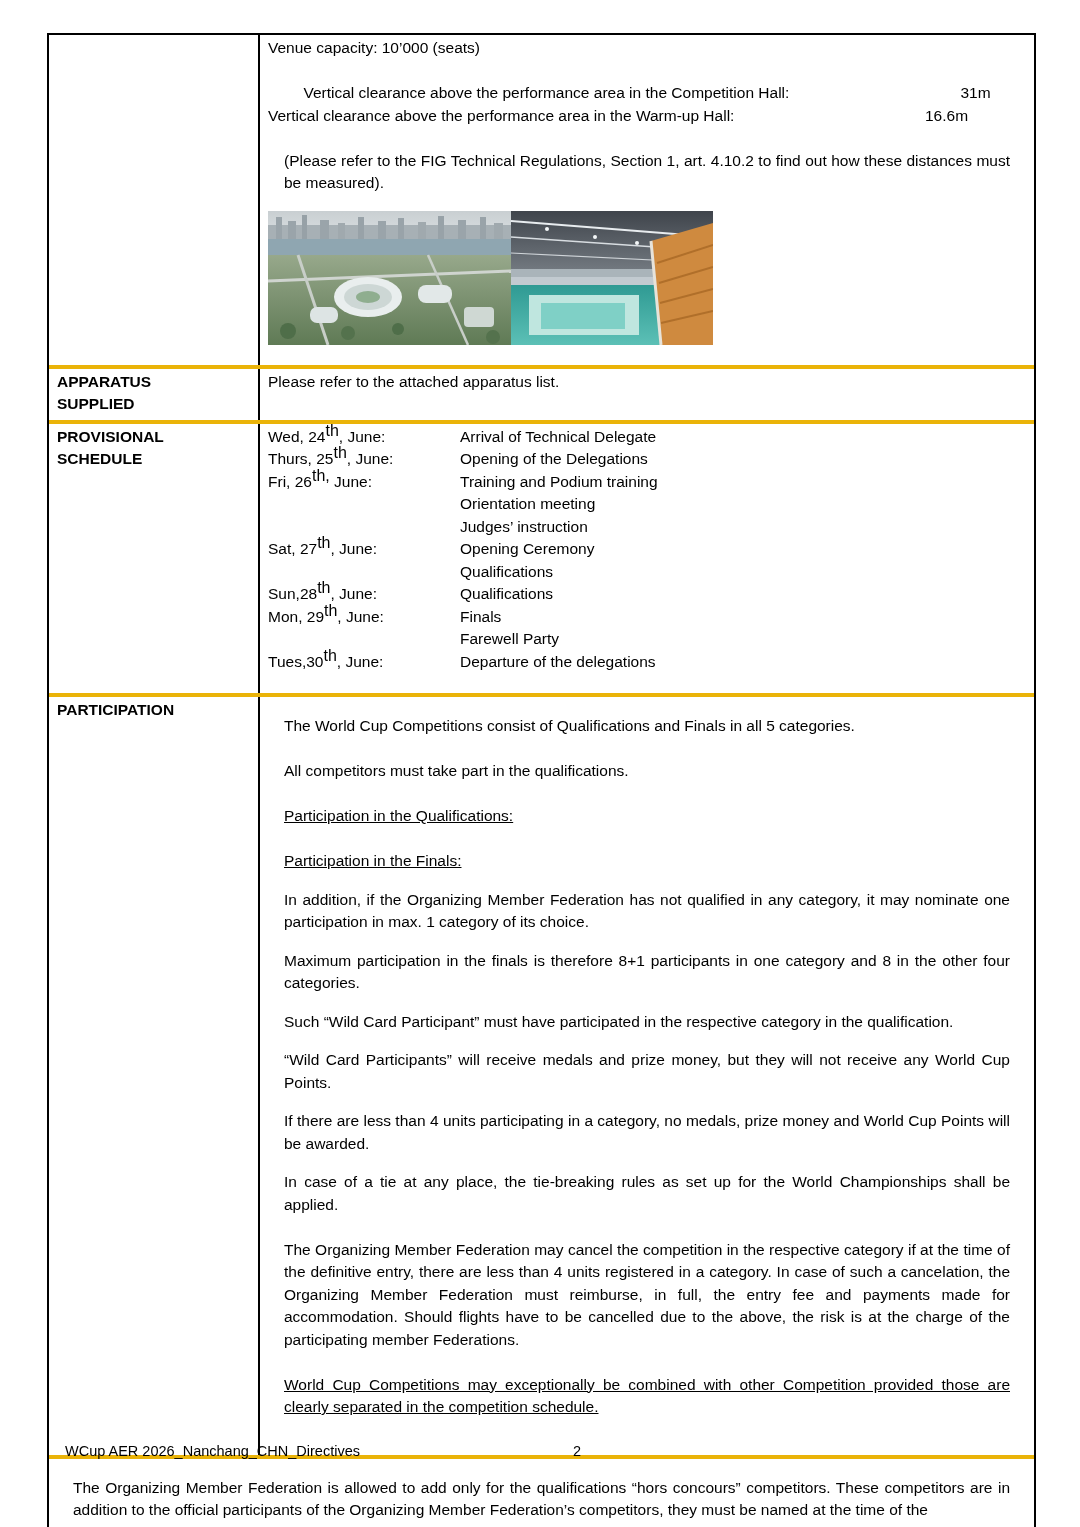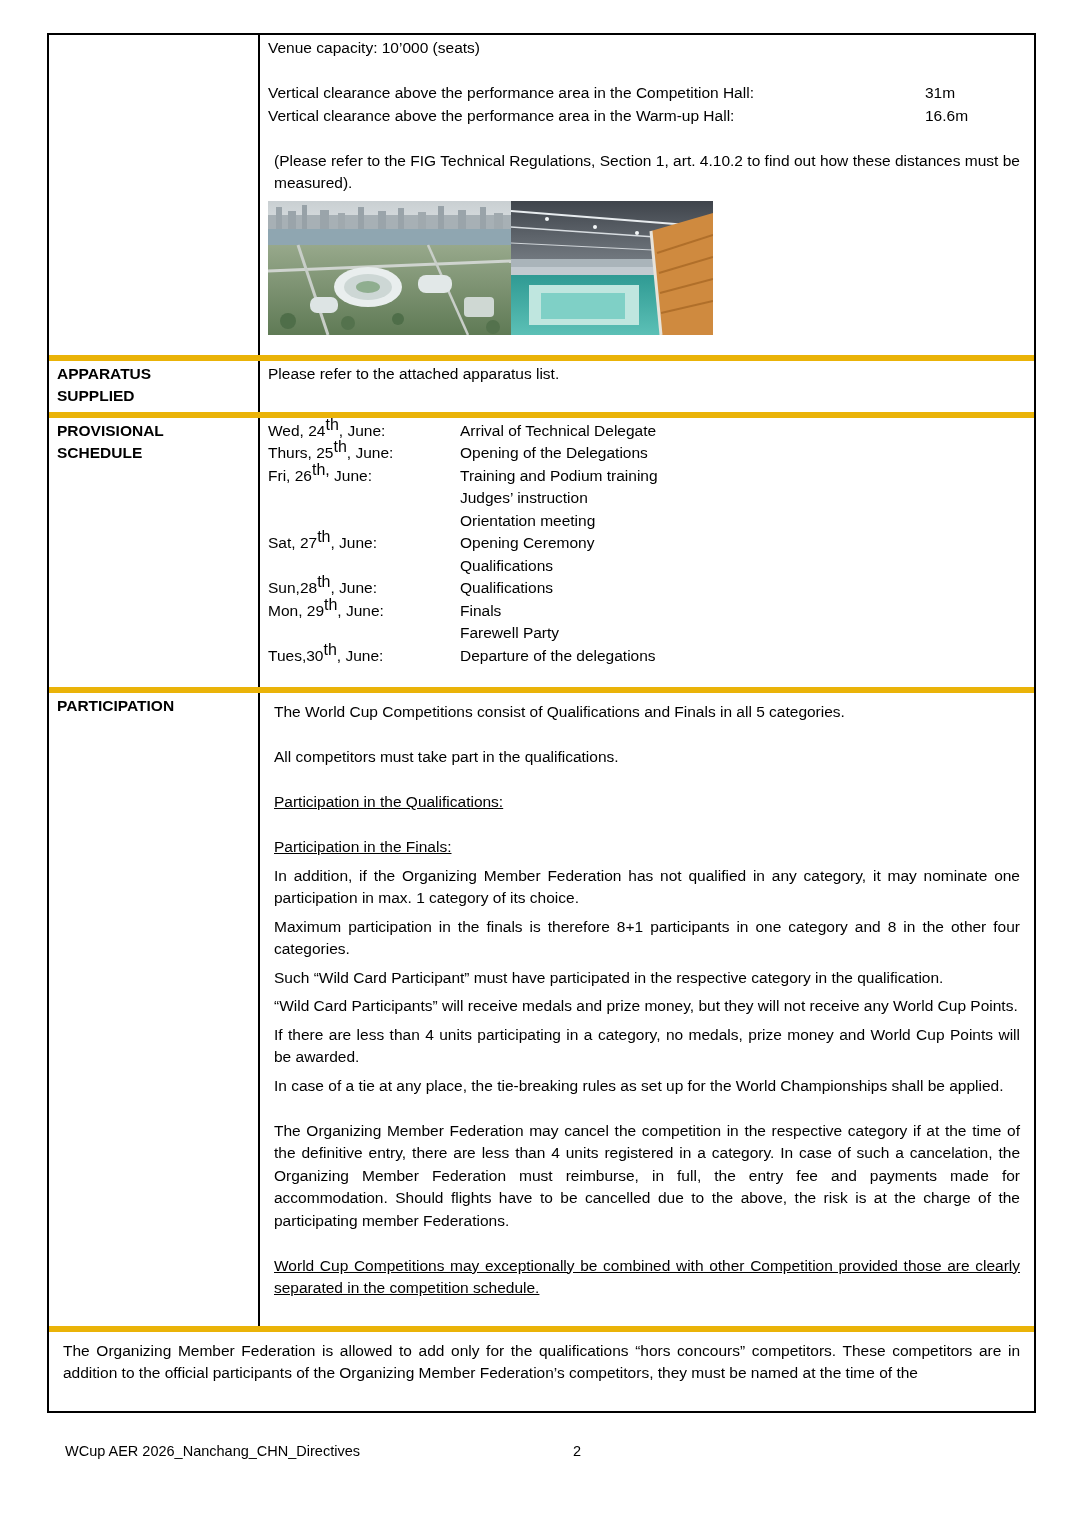--- a/index.html
+++ b/index.html
@@ -12,41 +12,41 @@
     overflow: hidden;
   }
   .doc-table {
     position: absolute;
     left: 47px; top: 33px;
     width: 989px;
     border: 2px solid #000;
     box-sizing: border-box;
     background: #fff;
   }
-  .row { display: flex; border-top: 6px solid #eab308; }
+  .row { display: flex; border-top: 4px solid #eab308; }
   .row:first-child { border-top: none; }
   .label-cell {
     flex: 0 0 211px; width: 211px;
     border-right: 2px solid #000;
     box-sizing: border-box;
     padding: 2px 6px 4px 8px;
     font-weight: bold;
     font-size: 15.5px;
     line-height: 22.5px;
   }
   .content-cell {
     flex: 1;
     box-sizing: border-box;
     padding: 2px 8px 20px 8px;
     font-size: 15.5px;
     line-height: 22.5px;
   }
-  p { margin: 6px; }
+  p { margin: 16px; }
   .para { text-align: justify; }
-  .gap { margin-top: 22.5px; }
+  .gap { margin-top: 22.5px; justify-content: center; }
   .underline { text-decoration: underline; }
   .clr-line { display: flex; }
   .clr-label { flex: 0 0 657px; }
   .clr-value { flex: 0 0 auto; }
   .photos { display: flex; margin-top: 1px; }
   .photos svg { display: block; }
   .sched-row { display: flex; }
   .sched-date { flex: 0 0 192px; }
   .sched-date sup { font-size: 16px; line-height: 0; }
   .sched-events { flex: 1; }
@@ -179,22 +179,22 @@
         <div class="sched-date"><span>Thurs, 25</span><sup>th</sup><span>, June:</span></div>
         <div class="sched-events">
           <div>Opening of the Delegations</div>
         </div>
       </div>
 
       <div class="sched-row">
         <div class="sched-date"><span>Fri, 26</span><sup>th,</sup><span> June:</span></div>
         <div class="sched-events">
           <div>Training and Podium training</div>
+          <div>Orientation meeting</div>
           <div>Judges’ instruction</div>
-          <div>Orientation meeting</div>
         </div>
       </div>
 
       <div class="sched-row">
         <div class="sched-date"><span>Sat, 27</span><sup>th</sup><span>, June:</span></div>
         <div class="sched-events">
           <div>Opening Ceremony</div>
           <div>Qualifications</div>
         </div>
       </div>

